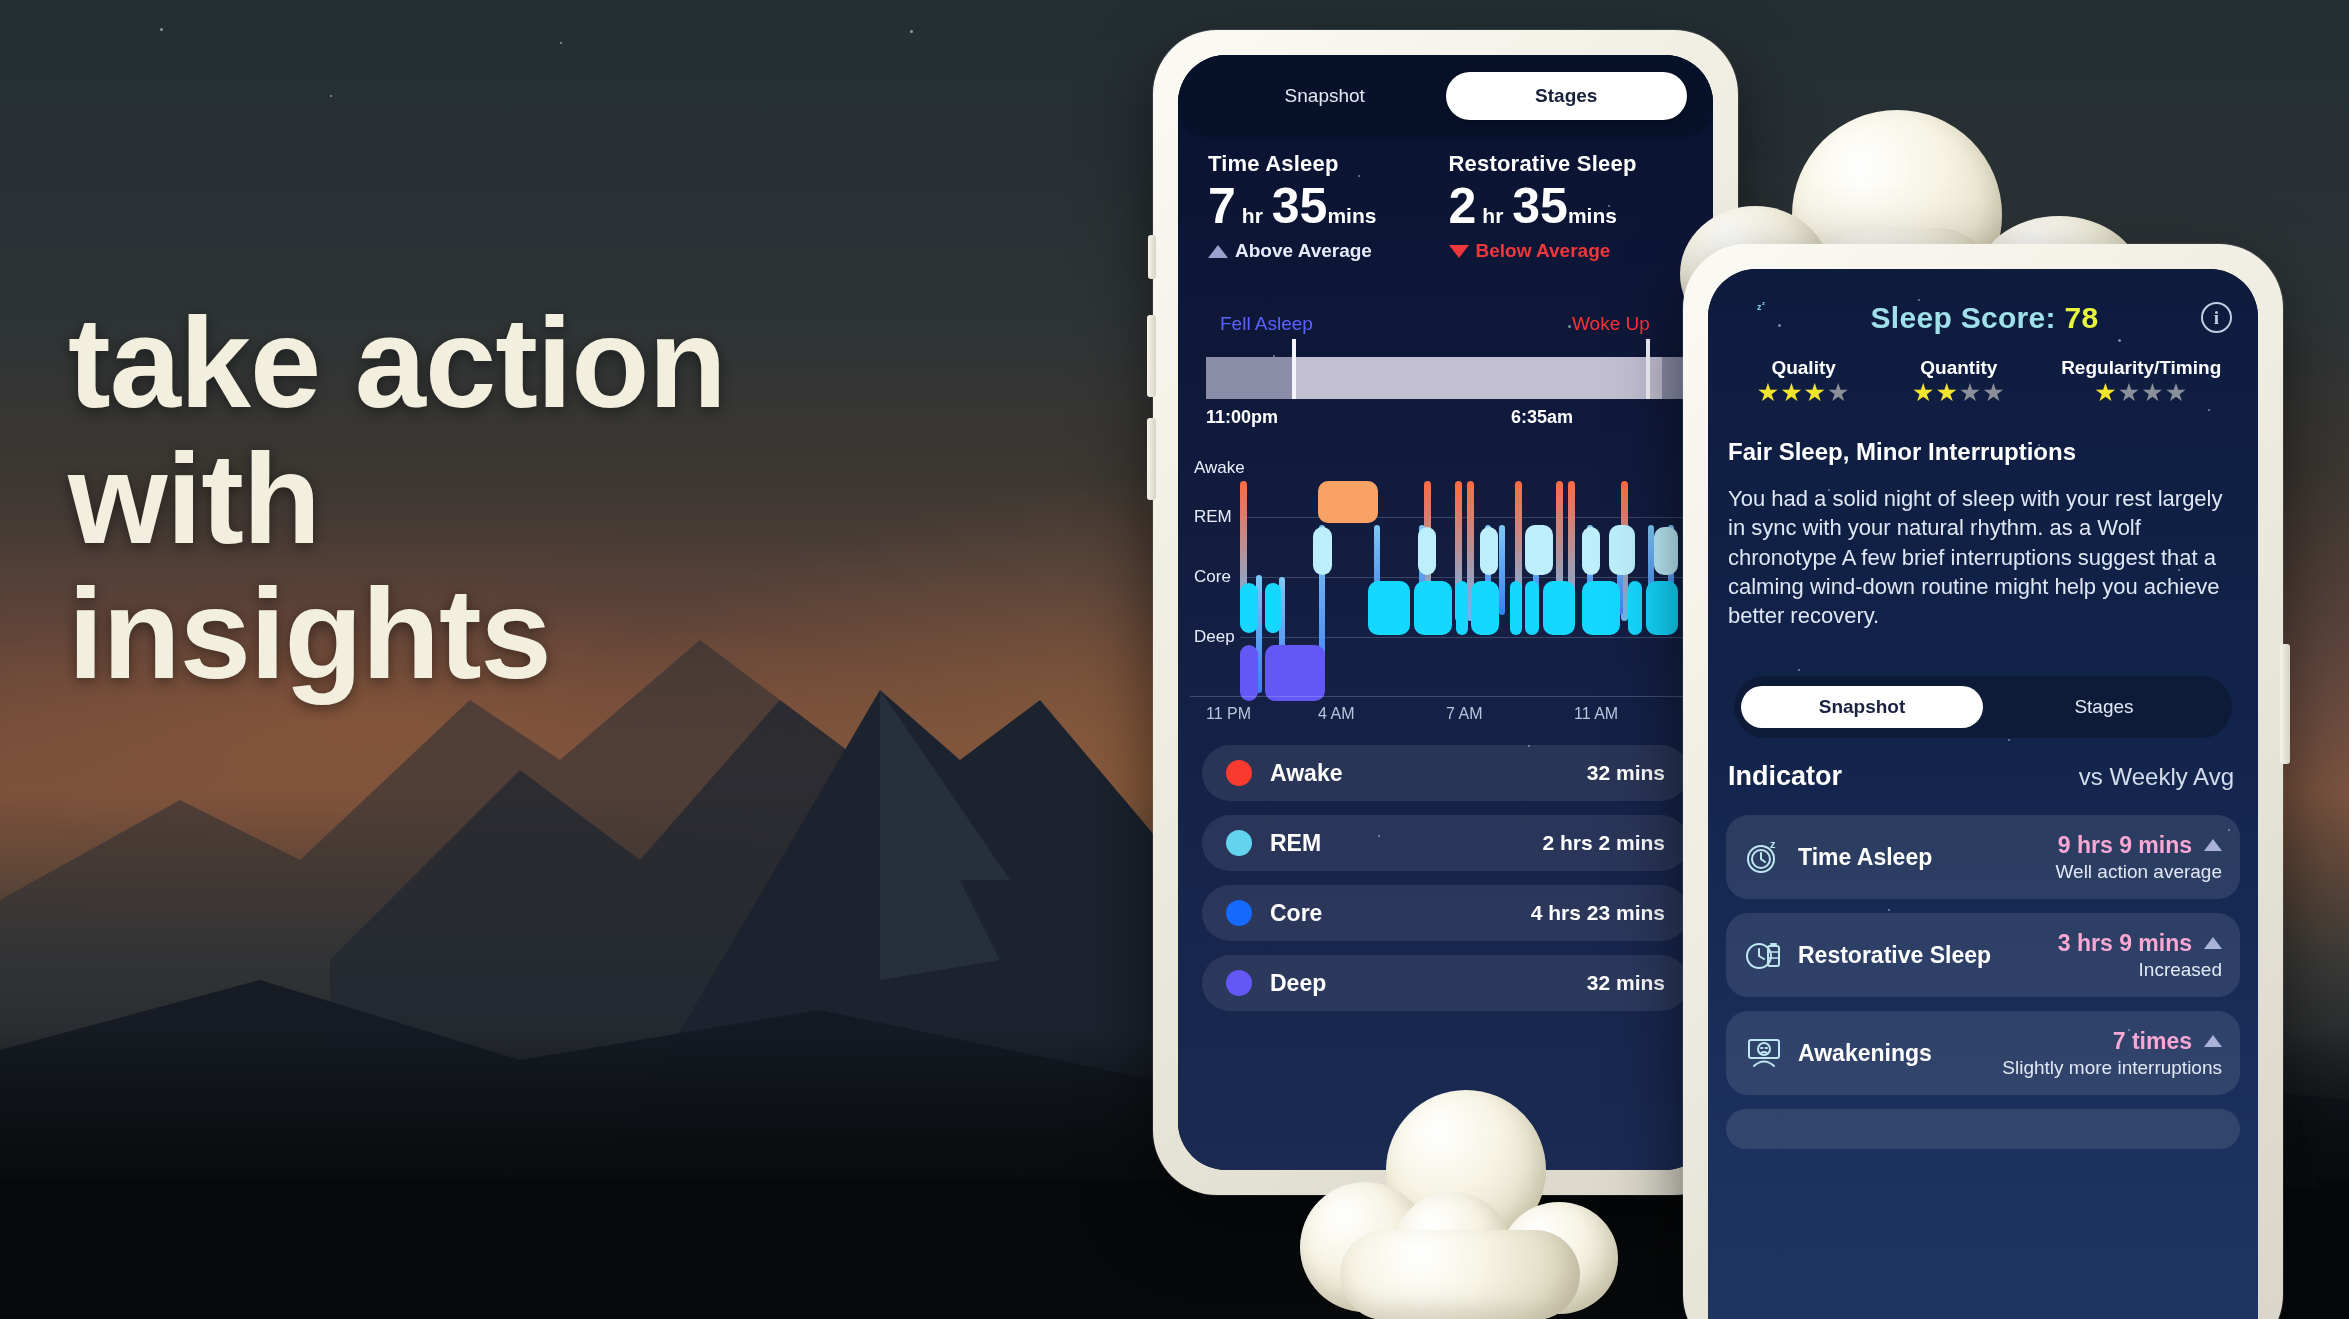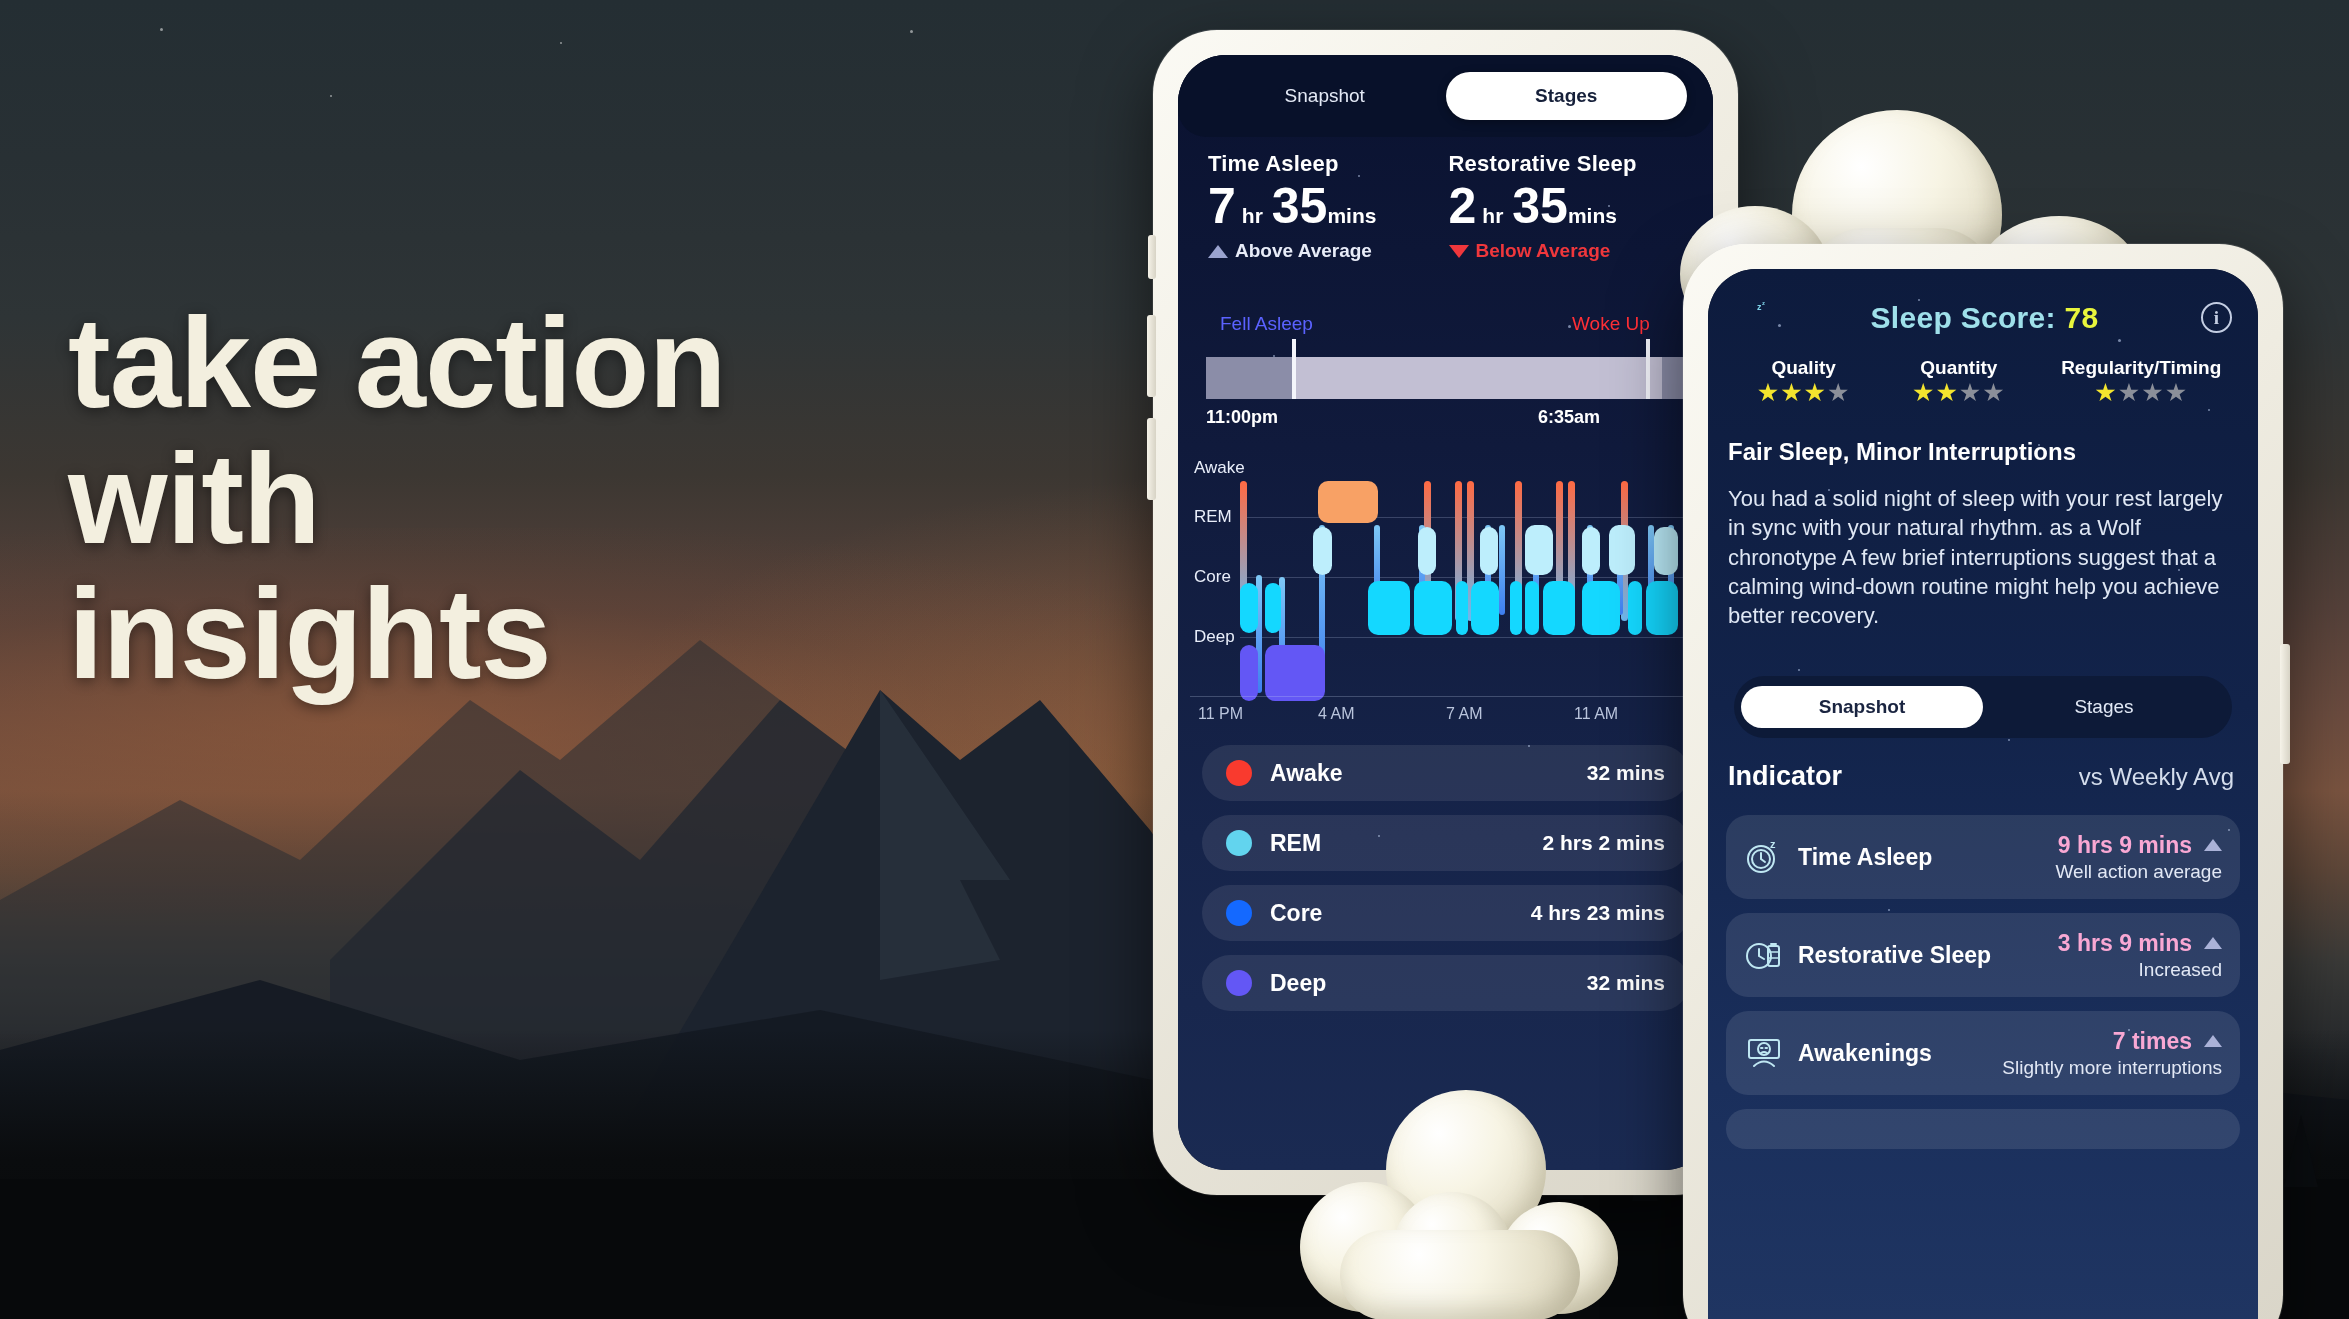--- a/index.html
+++ b/index.html
@@ -111,21 +111,21 @@
   .tlwrap { position:absolute; top:258px; left:28px; right:0px; height:86px; }
   .tl-lab { position:absolute; top:0; font-size:19px; font-weight:400; }
   .tl-fell { left:14px; color:#5b62ff; }
   .tl-woke { left:366px; color:#ff2f36; }
   .tl-bar { position:absolute; top:44px; left:0; right:0px; height:42px; background:#8b8da8; }
   .tl-fill { position:absolute; top:0; bottom:0; left:86px; width:370px; background:#c2bfd3; }
   .tl-mark { position:absolute; top:26px; width:4px; height:60px; background:#f4f5fb; }
 
   .tl-times { position:absolute; top:352px; left:28px; right:24px; display:flex; justify-content:space-between;
               font-size:18px; font-weight:700; color:#fff; }
-  .tl-times span:last-child { margin-right:89px; }
+  .tl-times span:last-child { margin-right:116px; }
 
   
   .hypno { position:absolute; top:400px; left:0; right:0; height:268px; }
   .gridline { position:absolute; left:62px; right:16px; height:1px; background:rgba(200,215,245,.22); }
   .ylab { position:absolute; left:16px; color:#e9eefa; font-size:17px; font-weight:500; }
   .xaxis { position:absolute; left:12px; right:16px; bottom:26px; height:1px; background:rgba(200,215,245,.25); }
   .xlab { position:absolute; bottom:0px; color:#b9c4dc; font-size:16px; font-weight:500; }
 
   .bar { position:absolute; border-radius:10px; }
   .b-awake { background:#f8a165; }
@@ -373,21 +373,21 @@
       <div class="bar b-core" style="left:347px;top:126px;width:14px;height:54px;"></div>
       <div class="bar b-core" style="left:365px;top:126px;width:32px;height:54px;"></div>
       <div class="bar b-core" style="left:404px;top:126px;width:38px;height:54px;"></div>
       <div class="bar b-core" style="left:450px;top:126px;width:14px;height:54px;"></div>
       <div class="bar b-core" style="left:468px;top:126px;width:32px;height:54px;"></div>
 
       <div class="bar b-deep" style="left:62px;top:190px;width:18px;height:56px;"></div>
       <div class="bar b-deep" style="left:87px;top:190px;width:60px;height:56px;"></div>
 
       <div class="xaxis"></div>
-      <div class="xlab" style="left:20px;">11 PM</div>
+      <div class="xlab" style="left:28px;">11 PM</div>
       <div class="xlab" style="left:140px;">4 AM</div>
       <div class="xlab" style="left:268px;">7 AM</div>
       <div class="xlab" style="left:396px;">11 AM</div>
     </div>
 
     <div class="legend">
       <div class="lrow">
         <span class="dot" style="background:#f93a2e;"></span>
         <span class="lname">Awake</span>
         <span class="lval">32 mins</span>

